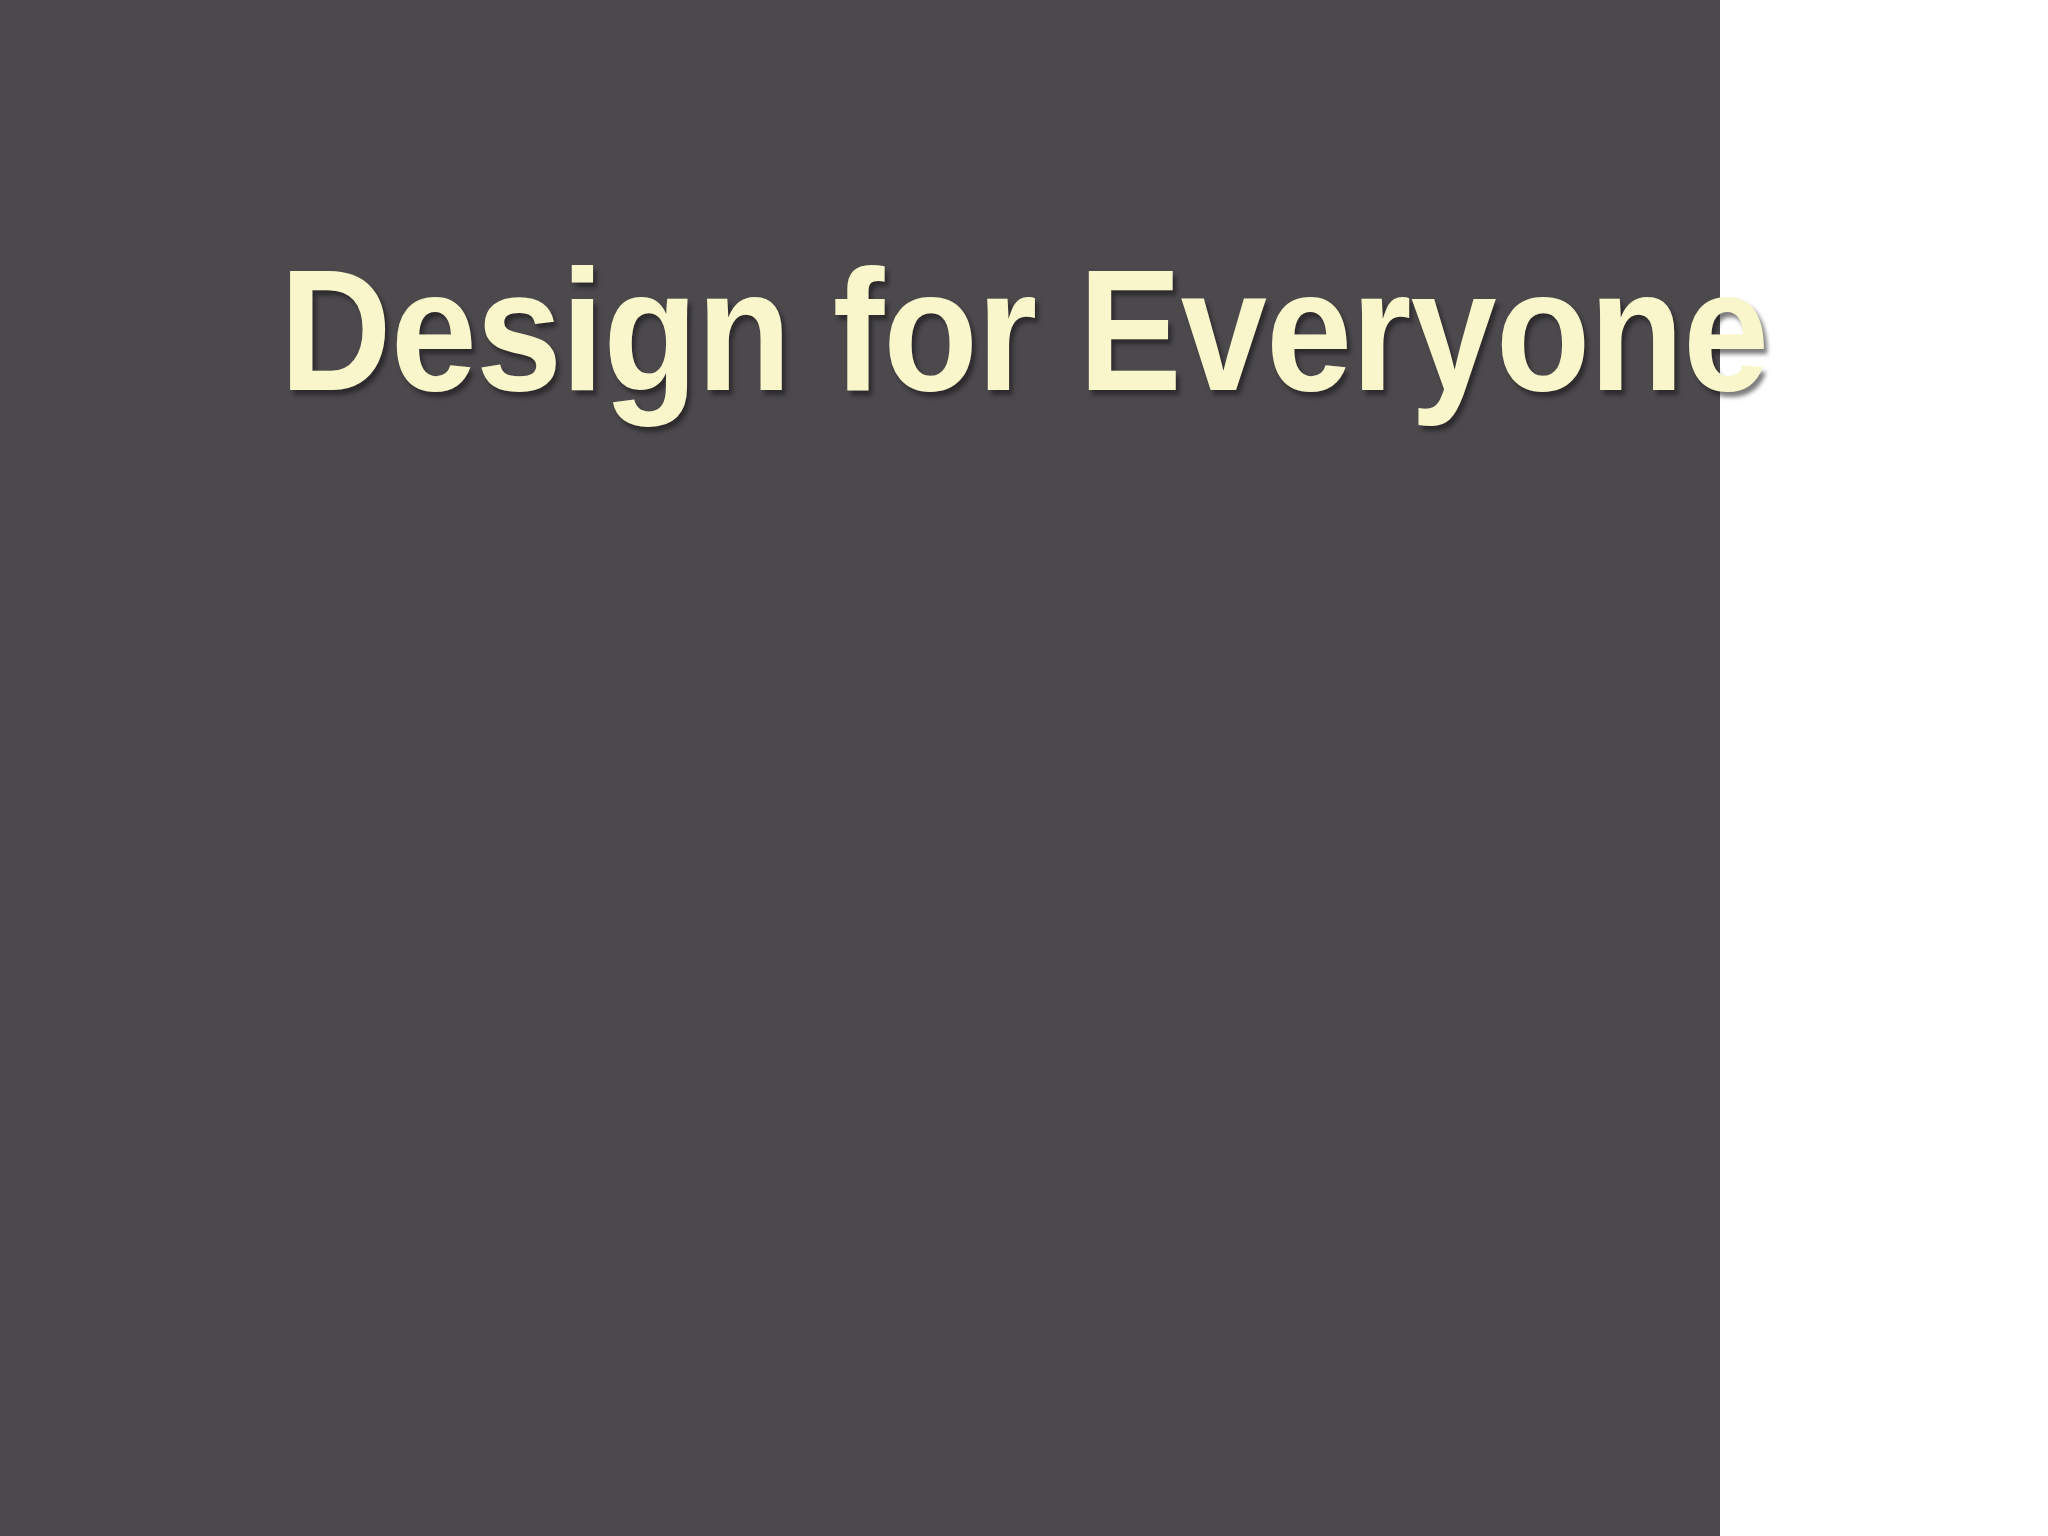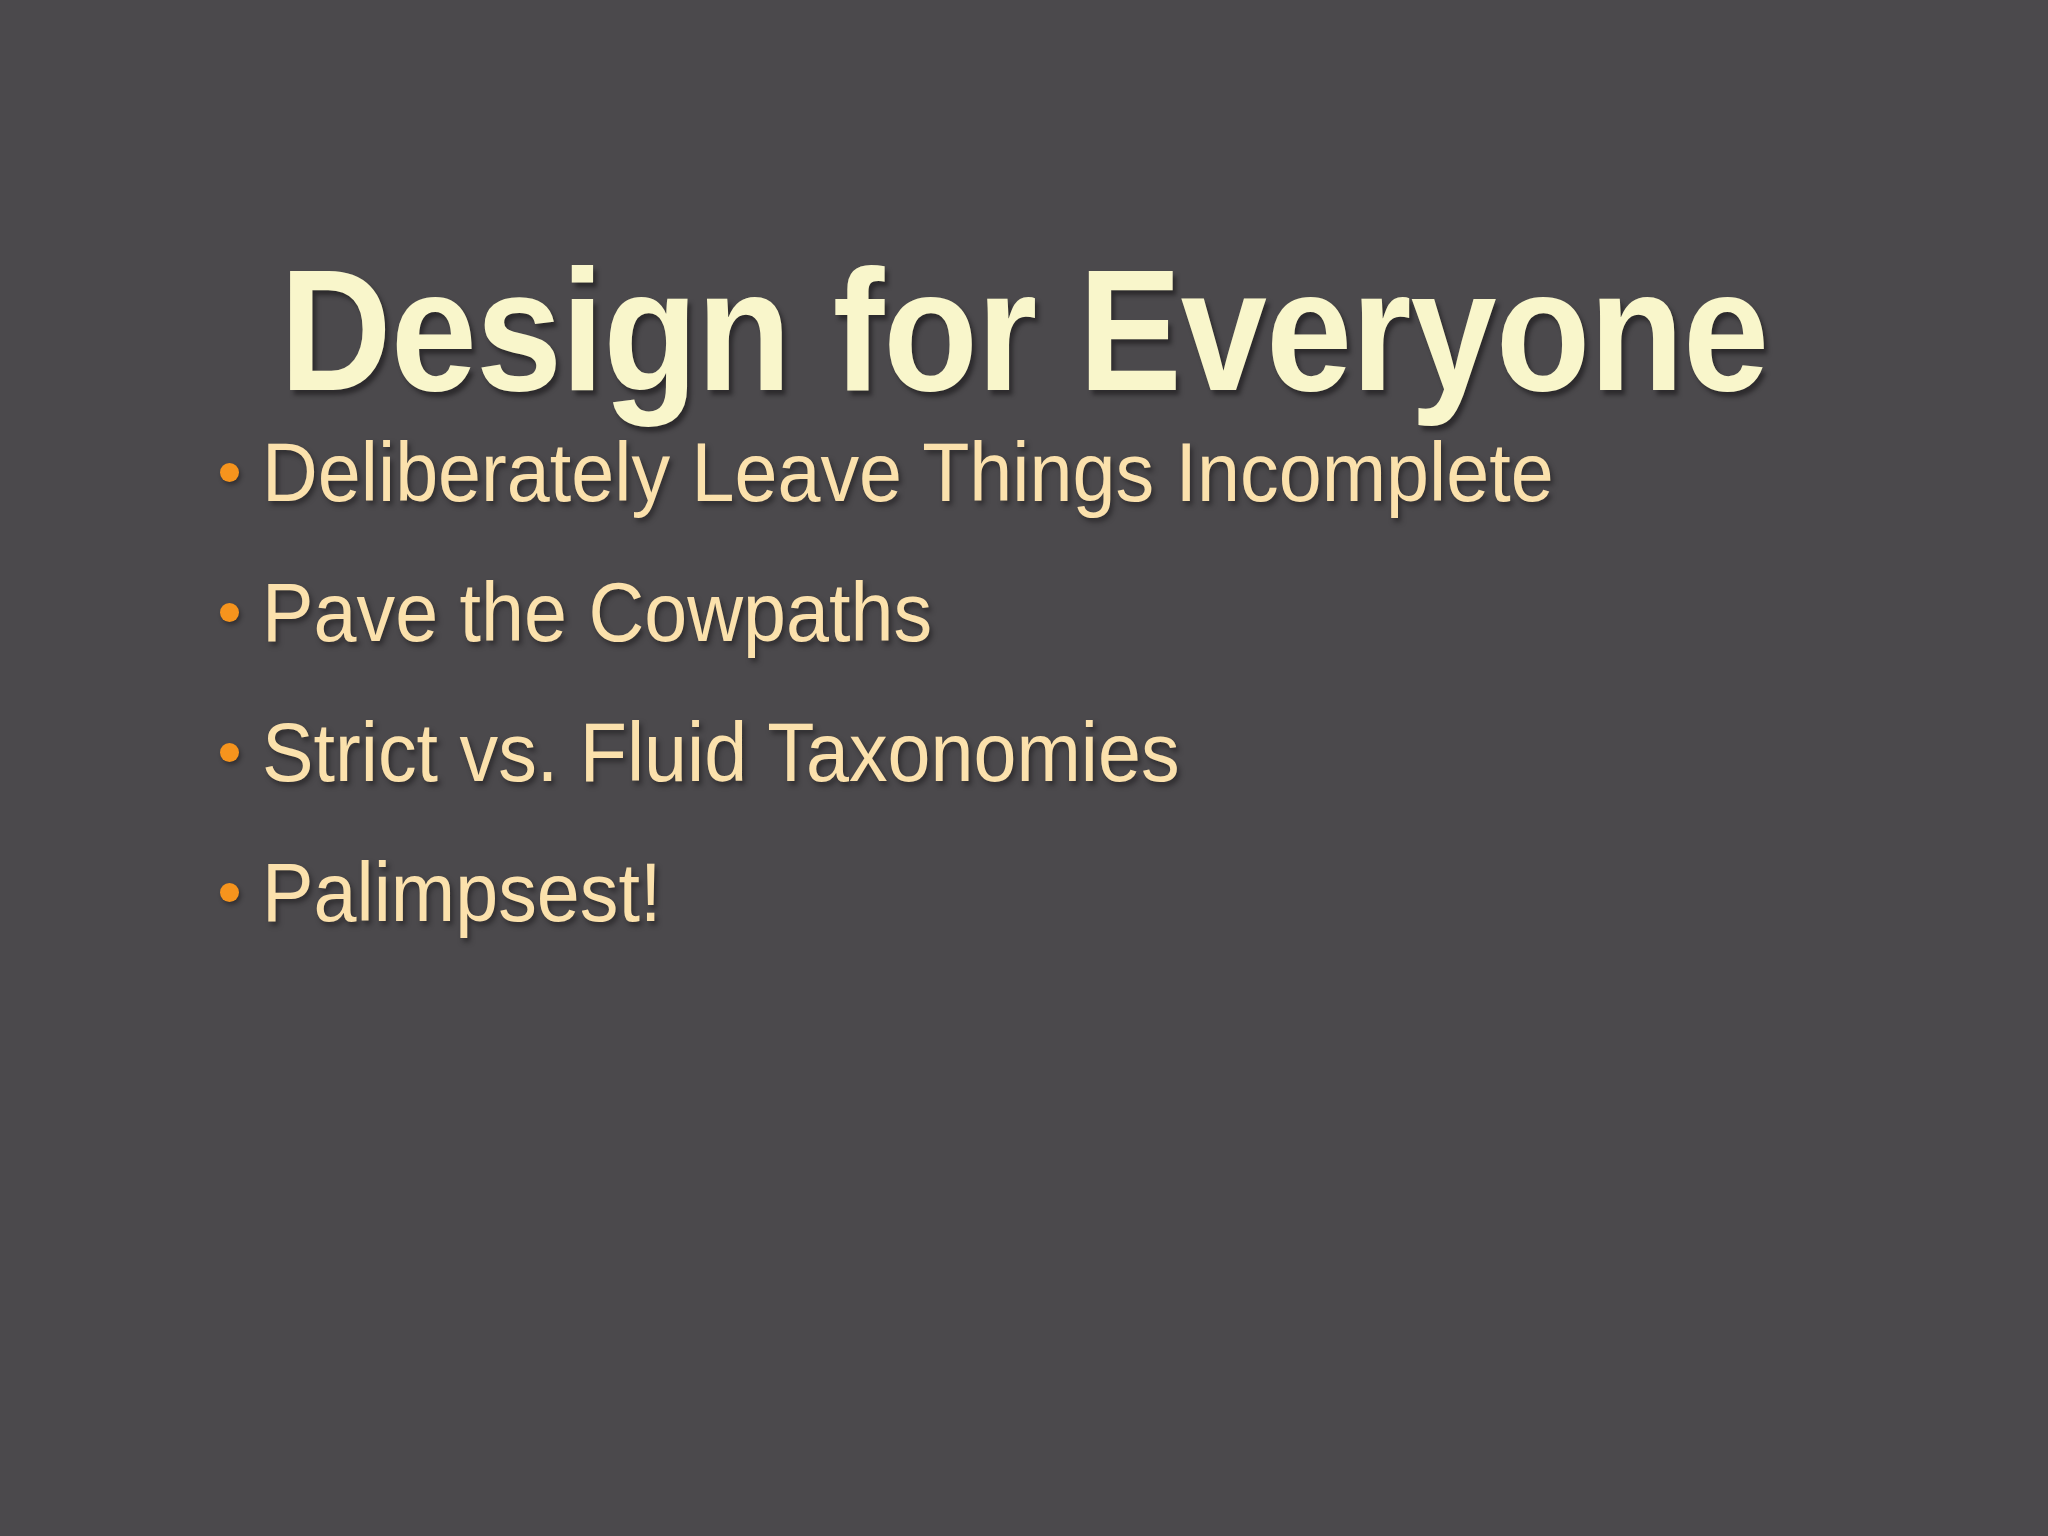--- a/index.html
+++ b/index.html
@@ -7,21 +7,21 @@
     padding: 0;
   }
   body {
     width: 2048px;
     height: 1536px;
     overflow: hidden;
     font-family: "Liberation Sans", sans-serif;
   }
   #slide {
     position: relative;
-    width: 2048px;
+    width: 1720px;
     height: 1536px;
     background: #4b494c;
     box-sizing: border-box;
   }
   #slide-title {
     position: absolute;
     top: 128px;
     left: 0;
     width: 2048px;
     text-align: center;
@@ -77,37 +77,14 @@
     text-shadow: 3px 4px 5px rgba(20,18,20,0.50);
   }
 </style>
 </head>
 <body>
 
 <div id="slide">
 
   <h1 id="slide-title">Design for Everyone</h1>
 
-  <ul id="bullet-list">
-
-    <li class="bullet-item">
-      <span class="bullet-dot"></span>
-      <span class="bullet-text">Deliberately Leave Things Incomplete</span>
-    </li>
-
-    <li class="bullet-item">
-      <span class="bullet-dot"></span>
-      <span class="bullet-text">Pave the Cowpaths</span>
-    </li>
-
-    <li class="bullet-item">
-      <span class="bullet-dot"></span>
-      <span class="bullet-text">Strict vs. Fluid Taxonomies</span>
-    </li>
-
-    <li class="bullet-item">
-      <span class="bullet-dot"></span>
-      <span class="bullet-text">Palimpsest!</span>
-    </li>
-
-  </ul>
 
 </div>
 
 </body></html>

